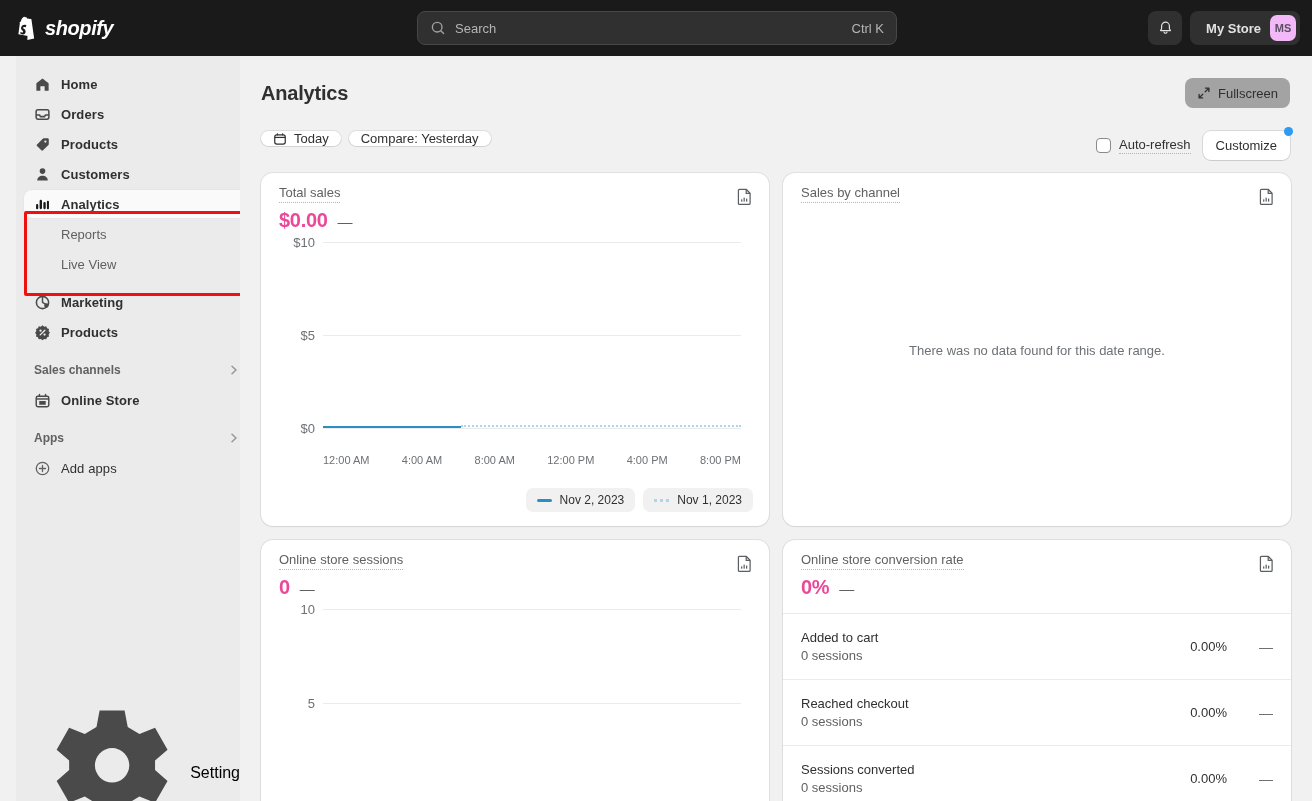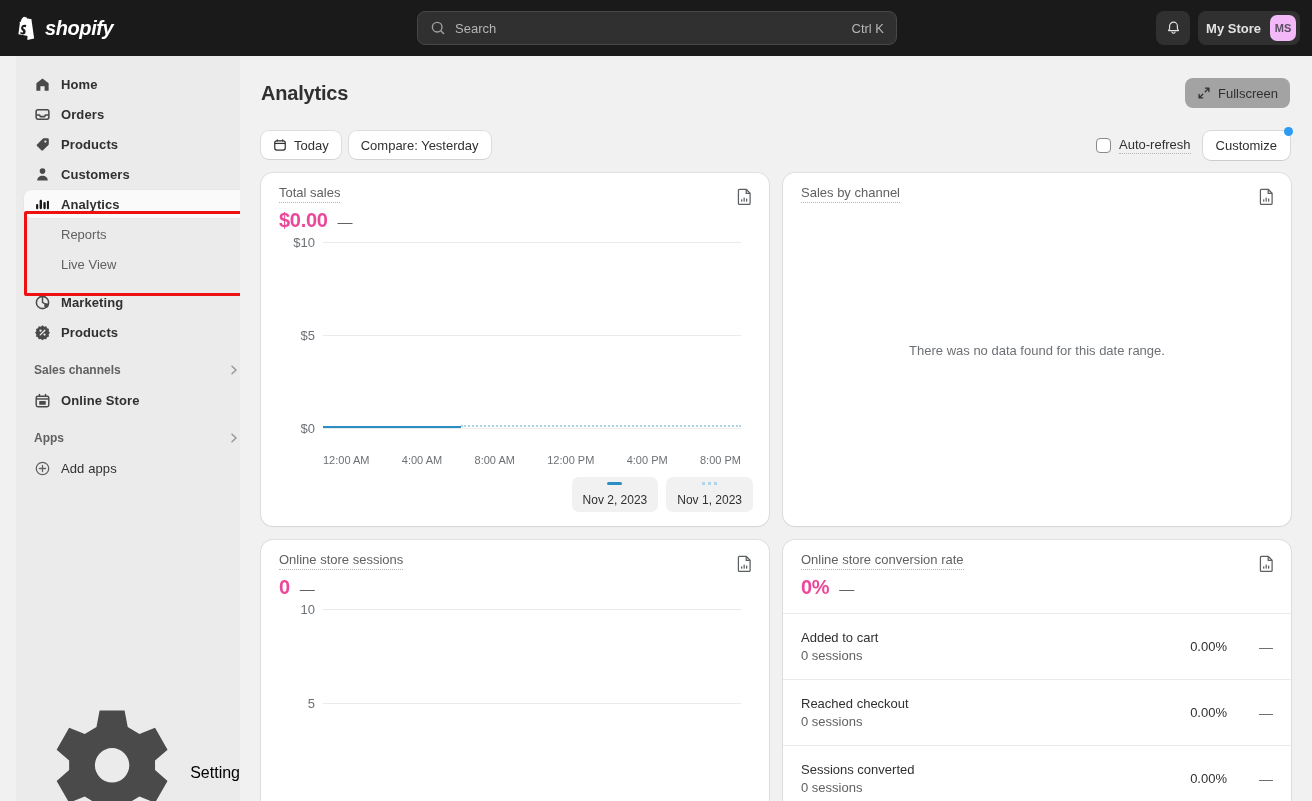--- a/index.html
+++ b/index.html
@@ -37,21 +37,21 @@
     position: absolute; right: 12px; top: 11px; height: 34px;
     display: flex; align-items: center; gap: 8px;
   }
   .bell-btn {
     width: 34px; height: 34px; border-radius: 8px; background: #303030;
     display: flex; align-items: center; justify-content: center; cursor: pointer;
   }
   .bell-icon { width: 17px; height: 17px; }
   .store-btn {
     height: 34px; border-radius: 8px; background: #303030;
-    display: flex; align-items: center; padding-left: 8px; padding-right: 4px;
+    display: flex; align-items: center; padding-left: 16px; padding-right: 4px;
     gap: 9px; cursor: pointer;
   }
   .store-name { color: #e3e3e3; font-size: 13px; font-weight: 600; }
   .avatar {
     width: 26px; height: 26px; border-radius: 7px; background: #f2b8f7;
     color: #5b4f63; font-size: 11px; font-weight: 600;
     display: flex; align-items: center; justify-content: center;
   }
 
   
@@ -110,21 +110,21 @@
   .fullscreen-btn {
     position: absolute; right: 22px; top: 22px; height: 30px;
     display: flex; align-items: center; gap: 7px;
     padding: 0 12px; border-radius: 8px; background: #a3a3a3; cursor: pointer;
   }
   .fullscreen-btn .lbl { font-size: 13px; color: #303030; font-weight: 500; }
   .fs-icon { width: 14px; height: 14px; }
 
   .filterbar { position: absolute; left: 21px; top: 75px; display: flex; gap: 8px; }
   .pill {
-    height: 28px; display: flex; align-items: center; gap: 7px;
+    height: 15px; display: flex; align-items: center; gap: 7px;
     background: #ffffff; border-radius: 8px; padding: 0 12px; cursor: pointer;
     box-shadow: 0 0 0 1px rgba(0,0,0,.08), 0 1px 0 rgba(0,0,0,.05);
   }
   .pill .lbl { font-size: 13px; color: #303030; font-weight: 500; }
   .cal-icon { width: 14px; height: 14px; }
 
   .toolbar-right {
     position: absolute; right: 22px; top: 75px; display: flex; align-items: center; gap: 12px;
   }
   .checkrow { display: flex; align-items: center; gap: 8px; cursor: pointer; }
@@ -187,21 +187,21 @@
   .xaxis {
     position: absolute; left: 44px; right: 10px; top: 212px;
     display: flex; justify-content: space-between;
   }
   .xtick { font-size: 11px; color: #6d7175; white-space: nowrap; }
   .legend {
     position: absolute; right: 16px; bottom: 14px; display: flex; gap: 8px;
   }
   .legend-item {
     display: flex; align-items: center; gap: 8px; background: #f1f1f1;
-    border-radius: 7px; padding: 5px 11px; cursor: pointer; flex-direction: column;
+    border-radius: 7px; padding: 5px 11px; cursor: pointer;
   }
   .legend-item .lbl { font-size: 12px; color: #303030; }
   .swatch-solid { width: 15px; height: 3px; background: #2b8fc4; border-radius: 2px; }
   .swatch-dotted { width: 15px; height: 0; border-top: 3px dotted #aed6ea; }
 
   .empty-msg {
     position: absolute; left: 0; right: 0; top: 50%; transform: translateY(-50%);
     text-align: center; font-size: 13px; color: #6d7175;
   }
 

